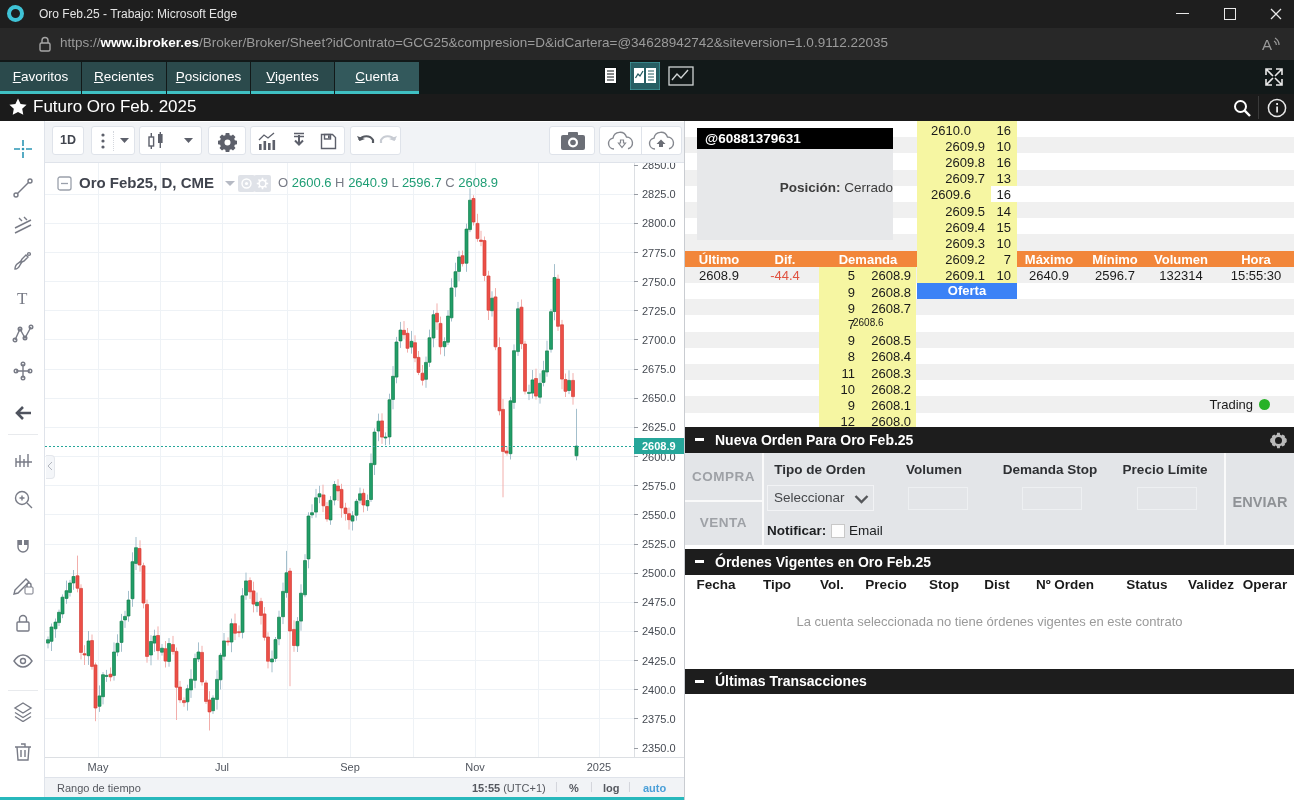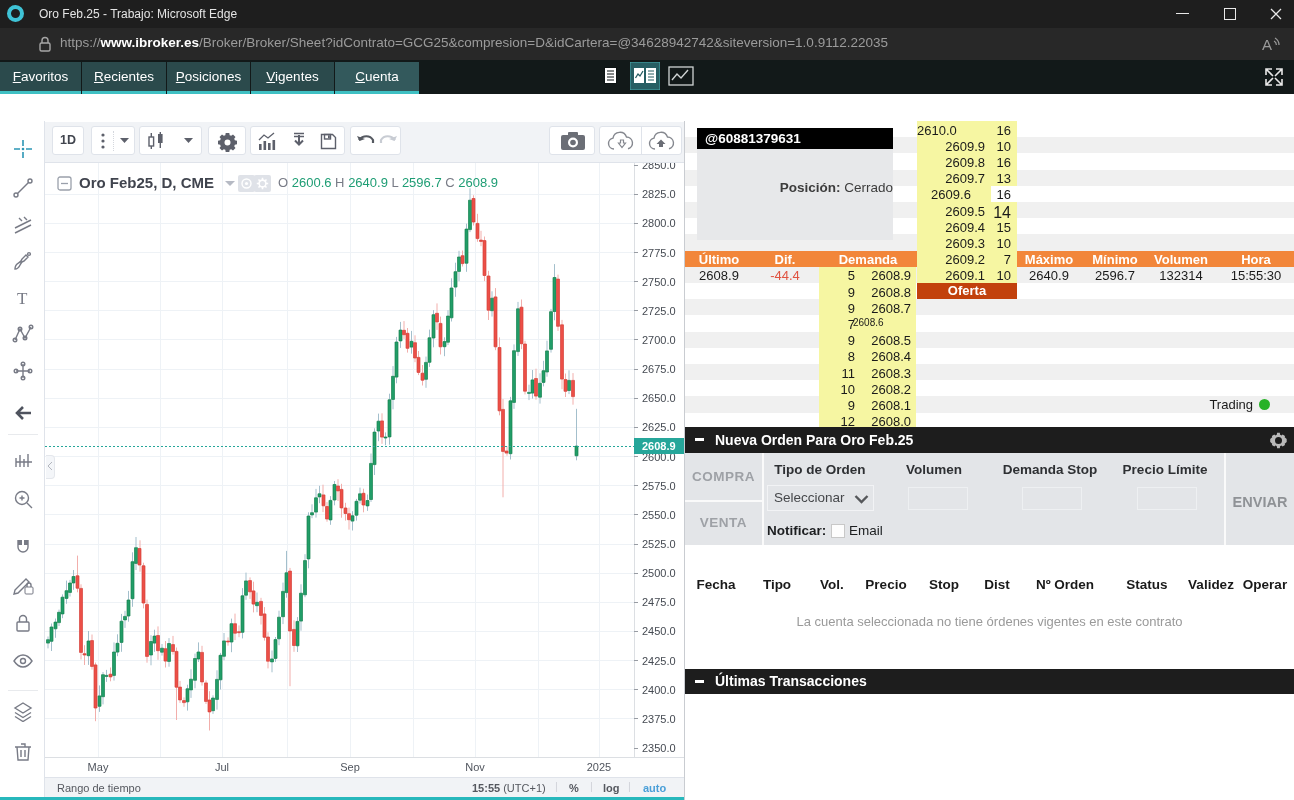--- a/index.html
+++ b/index.html
@@ -51,20 +51,36 @@
       </svg>
       <svg width="26" height="22" viewBox="0 0 26 22" style="position:absolute;left:668px;top:5px" xmlns="http://www.w3.org/2000/svg">
         <rect x="1" y="2" width="24" height="18" fill="none" stroke="#cfd4d4" stroke-width="1.3"></rect>
         <path d="M4 15l5-6 4 4 7-8" stroke="#cfd4d4" stroke-width="1.4" fill="none"></path>
       </svg>
       <svg width="24" height="24" viewBox="0 0 24 24" style="position:absolute;left:1262px;top:5px" xmlns="http://www.w3.org/2000/svg">
         <path d="M14 4h6v6M20 4l-7 7M10 20H4v-6M4 20l7-7M14 20h6v-6M20 20l-7-7M10 4H4v6M4 4l7 7" stroke="#e8e8e8" stroke-width="1.6" fill="none"></path>
       </svg>
 </div>
 
+<div class="abs" style="left:0;top:94px;width:1294px;height:27px;background:#1b1b1b">
+  <svg width="20" height="20" viewBox="0 0 20 20" style="position:absolute;left:8px;top:3px" xmlns="http://www.w3.org/2000/svg">
+        <path d="M10 1.5l2.6 5.4 6 .8-4.4 4.1 1.1 5.9L10 14.9l-5.3 2.8 1.1-5.9L1.4 7.7l6-.8z" fill="#fff"></path>
+      </svg>
+  <div class="abs" style="left:33px;top:3px;font-size:17px;color:#fff">Futuro Oro Feb. 2025</div>
+  <div class="abs" style="left:1258px;top:2px;width:1px;height:23px;background:#3a3a3a"></div>
+  <svg width="20" height="20" viewBox="0 0 20 20" style="position:absolute;left:1232px;top:4px" xmlns="http://www.w3.org/2000/svg">
+        <circle cx="8.5" cy="8.5" r="5.5" fill="none" stroke="#fff" stroke-width="2"></circle>
+        <path d="M12.7 12.7L18 18" stroke="#fff" stroke-width="2.4"></path>
+      </svg>
+      <svg width="22" height="22" viewBox="0 0 22 22" style="position:absolute;left:1266px;top:3px" xmlns="http://www.w3.org/2000/svg">
+        <circle cx="11" cy="11" r="8.6" fill="none" stroke="#e8e8e8" stroke-width="1.5"></circle>
+        <rect x="10.2" y="9.5" width="1.8" height="6" fill="#e8e8e8"></rect>
+        <rect x="10.2" y="6" width="1.8" height="2" fill="#e8e8e8"></rect>
+      </svg>
+</div>
 <div class="abs" style="left:45px;top:121px;width:640px;height:679px;background:#fff"></div>
 <svg width="640" height="637" viewBox="0 0 640 637" xmlns="http://www.w3.org/2000/svg" style="position:absolute;left:45px;top:163px" shape-rendering="crispEdges" text-rendering="optimizeLegibility">
       <rect width="640" height="637" fill="#ffffff"></rect>
       <path d="M0 555.9H589M0 526.7H589M0 497.5H589M0 468.4H589M0 439.2H589M0 410.1H589M0 381.0H589M0 351.8H589M0 322.7H589M0 293.5H589M0 264.4H589M0 235.2H589M0 206.1H589M0 176.9H589M0 147.8H589M0 118.6H589M0 89.5H589M0 60.3H589M0 31.2H589M53.0 0V594M115.0 0V594M177.0 0V594M242.0 0V594M305.0 0V594M368.0 0V594M430.0 0V594M493.0 0V594M554.0 0V594" stroke="#eef2f6" stroke-width="1" fill="none"></path>
       <g shape-rendering="auto">
         <path d="M3.0 473.5V485.4M6.5 460.5V488.0M10.5 455.5V474.8M14.0 446.6V463.0M17.5 431.4V455.2M21.5 417.6V440.8M25.0 416.9V433.5M28.5 407.0V426.8M43.5 468.0V501.9M54.5 522.4V548.9M58.0 509.0V541.4M61.5 506.9V518.9M69.0 479.4V517.6M72.5 471.3V493.2M76.5 450.9V488.8M80.0 447.8V464.9M83.5 427.9V458.7M87.5 389.3V443.8M91.0 374.0V407.0M106.0 472.2V502.3M109.5 466.7V488.8M117.0 481.0V492.6M124.0 475.1V503.7M142.5 521.7V547.6M146.0 506.3V534.9M150.0 490.6V525.3M153.5 479.4V499.0M168.0 532.3V550.9M172.0 507.3V546.6M175.5 489.9V526.5M179.0 470.0V497.3M186.5 455.6V489.2M197.5 425.1V475.4M201.0 409.6V436.8M212.0 429.5V449.2M227.0 487.5V509.3M230.5 474.0V498.9M234.0 447.7V482.2M238.0 419.6V461.1M241.5 387.9V434.7M252.5 454.1V489.0M256.0 421.3V467.7M260.0 391.2V434.2M263.5 349.3V405.3M267.0 341.3V355.2M271.0 325.9V354.6M274.5 322.8V340.2M285.5 333.1V361.8M289.5 318.0V342.3M307.5 348.2V367.5M311.5 335.9V357.6M315.0 324.6V340.5M322.5 331.5V347.9M326.0 290.5V338.9M329.5 265.3V312.0M333.5 250.6V278.2M340.5 269.4V282.2M344.5 230.7V281.7M348.0 203.1V246.3M351.5 173.9V220.3M355.5 158.9V184.9M366.5 167.9V190.7M381.0 193.6V224.8M384.5 166.6V203.9M388.5 147.1V184.3M399.5 174.3V193.2M403.0 147.2V182.1M406.5 115.3V158.5M410.5 99.7V133.8M414.0 87.8V118.2M421.5 60.7V108.8M425.0 25.3V69.1M447.0 128.3V153.6M465.5 233.9V296.5M469.0 181.4V245.9M473.0 138.9V192.9M484.0 221.7V237.1M487.5 207.0V235.6M495.0 210.3V240.6M498.5 197.8V223.4M502.0 177.7V213.7M506.0 145.9V189.6M509.5 101.1V157.3M524.0 207.3V231.1M531.5 245.8V297.3" stroke="#a3bfcc" stroke-width="1" fill="none"></path>
         <path d="M32.5 392.6V429.3M36.0 421.3V496.5M39.5 482.2V502.0M47.0 471.5V506.6M50.5 499.5V558.2M65.5 504.5V518.3M95.0 377.3V408.7M98.5 399.7V445.4M102.0 436.6V499.7M113.0 463.4V496.8M120.5 478.0V504.5M128.0 472.9V491.6M131.5 484.5V557.0M135.0 517.9V539.9M139.0 534.4V543.8M157.0 482.8V522.6M161.0 517.3V541.0M164.5 528.2V567.5M183.0 474.4V482.7M190.0 450.6V477.1M194.0 462.4V474.2M205.0 414.4V435.9M208.5 418.7V449.4M216.0 434.8V461.5M219.5 444.1V477.6M223.0 469.3V505.4M245.0 404.9V523.2M249.0 457.3V488.8M278.0 321.7V349.1M282.0 339.1V358.7M293.0 316.2V338.0M296.5 320.8V354.7M300.5 339.8V357.6M304.0 344.6V366.6M318.5 325.7V349.3M337.0 250.3V280.8M359.0 158.1V175.9M362.5 165.0V189.6M370.0 172.3V199.2M373.5 188.0V212.1M377.5 202.0V222.5M392.0 140.4V166.9M395.5 153.6V191.5M417.5 87.5V103.5M428.5 32.3V62.5M432.5 50.8V78.8M436.0 67.8V83.2M439.5 73.5V118.1M443.5 107.8V157.0M450.5 125.1V187.2M454.5 174.4V252.3M458.0 236.0V334.3M462.0 283.3V292.7M476.5 136.5V186.1M480.0 177.8V231.4M491.0 205.7V236.7M513.0 111.6V167.9M517.0 156.9V226.2M520.5 210.5V234.0M528.0 210.1V241.7" stroke="#f2aeab" stroke-width="1" fill="none"></path>
         <path d="M1.5 476.7h3.0v3.4h-3.0ZM5.0 464.0h3.0v14.3h-3.0ZM9.0 459.1h3.0v6.7h-3.0ZM12.5 449.3h3.0v10.3h-3.0ZM16.0 434.2h3.0v16.7h-3.0ZM20.0 427.7h3.0v7.7h-3.0ZM23.5 420.0h3.0v9.4h-3.0ZM27.0 413.5h3.0v6.4h-3.0ZM42.0 478.0h3.0v14.7h-3.0ZM53.0 532.9h3.0v10.4h-3.0ZM56.5 511.7h3.0v22.0h-3.0ZM60.0 512.4h3.0v1.0h-3.0ZM67.5 489.0h3.0v23.4h-3.0ZM71.0 480.3h3.0v8.8h-3.0ZM75.0 458.2h3.0v21.2h-3.0ZM78.5 453.4h3.0v3.5h-3.0ZM82.0 437.0h3.0v16.0h-3.0ZM86.0 398.7h3.0v37.0h-3.0ZM89.5 384.7h3.0v15.7h-3.0ZM104.5 478.5h3.0v13.5h-3.0ZM108.0 473.1h3.0v7.0h-3.0ZM115.5 485.2h3.0v4.0h-3.0ZM122.5 480.5h3.0v17.9h-3.0ZM141.0 525.8h3.0v13.0h-3.0ZM144.5 516.2h3.0v10.7h-3.0ZM148.5 495.5h3.0v21.8h-3.0ZM152.0 489.0h3.0v7.0h-3.0ZM166.5 535.0h3.0v12.7h-3.0ZM170.5 516.4h3.0v20.0h-3.0ZM174.0 492.3h3.0v24.5h-3.0ZM177.5 477.9h3.0v15.4h-3.0ZM185.0 460.7h3.0v18.3h-3.0ZM196.0 432.8h3.0v36.5h-3.0ZM199.5 417.9h3.0v14.3h-3.0ZM210.5 439.3h3.0v3.4h-3.0ZM225.5 495.9h3.0v3.0h-3.0ZM229.0 476.6h3.0v18.8h-3.0ZM232.5 454.2h3.0v21.6h-3.0ZM236.5 428.4h3.0v25.3h-3.0ZM240.0 409.8h3.0v19.8h-3.0ZM251.0 458.4h3.0v24.4h-3.0ZM254.5 430.2h3.0v27.9h-3.0ZM258.5 397.6h3.0v34.2h-3.0ZM262.0 353.0h3.0v42.9h-3.0ZM265.5 349.7h3.0v2.2h-3.0ZM269.5 334.8h3.0v14.3h-3.0ZM273.0 330.8h3.0v3.1h-3.0ZM284.0 337.4h3.0v19.5h-3.0ZM288.0 321.5h3.0v15.5h-3.0ZM306.0 352.8h3.0v5.3h-3.0ZM310.0 338.3h3.0v13.9h-3.0ZM313.5 330.8h3.0v6.4h-3.0ZM321.0 337.5h3.0v5.4h-3.0ZM324.5 300.4h3.0v36.1h-3.0ZM328.0 269.1h3.0v32.5h-3.0ZM332.0 258.2h3.0v9.8h-3.0ZM339.0 274.0h3.0v1.0h-3.0ZM343.0 236.8h3.0v37.1h-3.0ZM346.5 213.3h3.0v23.1h-3.0ZM350.0 179.0h3.0v35.1h-3.0ZM354.0 167.1h3.0v10.8h-3.0ZM365.0 178.3h3.0v5.8h-3.0ZM379.5 199.4h3.0v16.9h-3.0ZM383.0 174.8h3.0v24.5h-3.0ZM387.0 151.7h3.0v23.3h-3.0ZM398.0 178.6h3.0v5.1h-3.0ZM401.5 153.1h3.0v26.1h-3.0ZM405.0 125.0h3.0v29.8h-3.0ZM409.0 108.7h3.0v15.4h-3.0ZM412.5 94.0h3.0v14.4h-3.0ZM420.0 66.1h3.0v34.1h-3.0ZM423.5 37.2h3.0v29.4h-3.0ZM445.5 135.2h3.0v12.5h-3.0ZM464.0 237.8h3.0v52.9h-3.0ZM467.5 187.7h3.0v51.7h-3.0ZM471.5 145.8h3.0v42.8h-3.0ZM482.5 229.4h3.0v1.0h-3.0ZM486.0 216.9h3.0v13.2h-3.0ZM493.5 220.3h3.0v13.9h-3.0ZM497.0 207.7h3.0v11.7h-3.0ZM500.5 187.9h3.0v21.1h-3.0ZM504.5 148.7h3.0v37.6h-3.0ZM508.0 114.5h3.0v34.0h-3.0ZM522.5 217.4h3.0v10.1h-3.0ZM530.0 283.1h3.0v9.7h-3.0Z" fill="#219d68" stroke="#17824f" stroke-width="0.7"></path>
         <path d="M31.0 412.8h3.0v12.4h-3.0ZM34.5 425.4h3.0v64.0h-3.0ZM38.0 490.7h3.0v1.3h-3.0ZM45.5 477.6h3.0v25.8h-3.0ZM49.0 501.9h3.0v43.1h-3.0ZM64.0 511.2h3.0v2.7h-3.0ZM93.0 385.5h3.0v16.5h-3.0ZM97.0 402.8h3.0v37.2h-3.0ZM100.5 441.4h3.0v52.0h-3.0ZM111.5 472.5h3.0v15.2h-3.0ZM119.0 485.7h3.0v12.4h-3.0ZM126.5 481.6h3.0v6.9h-3.0ZM130.0 488.4h3.0v35.8h-3.0ZM133.5 524.1h3.0v12.8h-3.0ZM137.5 537.6h3.0v2.0h-3.0ZM155.5 489.4h3.0v29.5h-3.0ZM159.5 519.9h3.0v18.5h-3.0ZM163.0 537.0h3.0v11.9h-3.0ZM181.5 478.0h3.0v1.0h-3.0ZM188.5 460.7h3.0v9.5h-3.0ZM192.5 468.7h3.0v1.0h-3.0ZM203.5 417.6h3.0v11.2h-3.0ZM207.0 427.9h3.0v13.2h-3.0ZM214.5 438.4h3.0v14.0h-3.0ZM218.0 450.9h3.0v23.4h-3.0ZM221.5 474.0h3.0v24.2h-3.0ZM243.5 408.1h3.0v59.9h-3.0ZM247.5 466.4h3.0v16.1h-3.0ZM277.0 331.9h3.0v10.9h-3.0ZM280.5 343.5h3.0v12.5h-3.0ZM291.5 323.0h3.0v4.9h-3.0ZM295.0 326.4h3.0v18.5h-3.0ZM299.0 345.0h3.0v5.5h-3.0ZM302.5 350.7h3.0v6.0h-3.0ZM317.0 330.3h3.0v11.7h-3.0ZM335.5 257.9h3.0v16.2h-3.0ZM357.5 167.3h3.0v4.4h-3.0ZM361.0 170.3h3.0v15.0h-3.0ZM368.5 179.7h3.0v15.3h-3.0ZM372.0 194.4h3.0v15.0h-3.0ZM376.0 210.2h3.0v7.0h-3.0ZM390.5 150.3h3.0v8.6h-3.0ZM394.0 160.4h3.0v23.4h-3.0ZM416.0 92.7h3.0v7.9h-3.0ZM427.0 35.5h3.0v23.5h-3.0ZM431.0 60.4h3.0v15.2h-3.0ZM434.5 77.1h3.0v1.3h-3.0ZM438.0 77.6h3.0v34.9h-3.0ZM442.0 113.0h3.0v34.2h-3.0ZM449.0 133.9h3.0v49.9h-3.0ZM453.0 184.5h3.0v63.3h-3.0ZM456.5 246.4h3.0v42.0h-3.0ZM460.0 288.0h3.0v2.1h-3.0ZM475.0 144.2h3.0v36.5h-3.0ZM478.5 181.0h3.0v47.2h-3.0ZM489.5 215.5h3.0v17.6h-3.0ZM511.5 116.1h3.0v47.2h-3.0ZM515.5 161.8h3.0v54.3h-3.0ZM519.0 216.6h3.0v11.7h-3.0ZM526.5 217.4h3.0v16.2h-3.0Z" fill="#ec4f47" stroke="#d6423b" stroke-width="0.7"></path>
       </g>
@@ -316,59 +332,59 @@
     <div class="abs" style="left:685px;top:169.6px;width:609px;height:16.2px;background:#f0f0f0"></div>
     <div class="abs" style="left:685px;top:202.0px;width:609px;height:16.2px;background:#f0f0f0"></div>
     <div class="abs" style="left:685px;top:234.4px;width:609px;height:16.2px;background:#f0f0f0"></div>
     <div class="abs" style="left:685px;top:266.8px;width:609px;height:16.2px;background:#f0f0f0"></div>
     <div class="abs" style="left:685px;top:299.2px;width:609px;height:16.2px;background:#f0f0f0"></div>
     <div class="abs" style="left:685px;top:331.6px;width:609px;height:16.2px;background:#f0f0f0"></div>
     <div class="abs" style="left:685px;top:364.0px;width:609px;height:16.2px;background:#f0f0f0"></div>
     <div class="abs" style="left:685px;top:396.4px;width:609px;height:16.2px;background:#f0f0f0"></div>
     <div class="abs" style="left:917px;top:121.0px;width:74px;height:16.2px;background:#f6f6a2"></div>
     <div class="abs" style="left:991px;top:121.0px;width:26px;height:16.2px;background:#f6f6a2"></div>
-    <div class="abs" style="left:917px;top:122.5px;width:68px;font-size:13px;color:#1a1a1a;text-align:left">2610.0</div>
+    <div class="abs" style="left:917px;top:122.5px;width:68px;font-size:13px;color:#1a1a1a;text-align:center">2610.0</div>
     <div class="abs" style="left:975px;top:122.5px;width:36px;font-size:13px;color:#1a1a1a;text-align:right">16</div>
     <div class="abs" style="left:917px;top:137.2px;width:74px;height:16.2px;background:#f6f6a2"></div>
     <div class="abs" style="left:991px;top:137.2px;width:26px;height:16.2px;background:#f6f6a2"></div>
     <div class="abs" style="left:917px;top:138.7px;width:68px;font-size:13px;color:#1a1a1a;text-align:right">2609.9</div>
     <div class="abs" style="left:975px;top:138.7px;width:36px;font-size:13px;color:#1a1a1a;text-align:right">10</div>
     <div class="abs" style="left:917px;top:153.4px;width:74px;height:16.2px;background:#f6f6a2"></div>
     <div class="abs" style="left:991px;top:153.4px;width:26px;height:16.2px;background:#f6f6a2"></div>
     <div class="abs" style="left:917px;top:154.9px;width:68px;font-size:13px;color:#1a1a1a;text-align:right">2609.8</div>
     <div class="abs" style="left:975px;top:154.9px;width:36px;font-size:13px;color:#1a1a1a;text-align:right">16</div>
     <div class="abs" style="left:917px;top:169.6px;width:74px;height:16.2px;background:#f6f6a2"></div>
     <div class="abs" style="left:991px;top:169.6px;width:26px;height:16.2px;background:#f6f6a2"></div>
     <div class="abs" style="left:917px;top:171.1px;width:68px;font-size:13px;color:#1a1a1a;text-align:right">2609.7</div>
     <div class="abs" style="left:975px;top:171.1px;width:36px;font-size:13px;color:#1a1a1a;text-align:right">13</div>
     <div class="abs" style="left:917px;top:185.8px;width:74px;height:16.2px;background:#f6f6a2"></div>
     <div class="abs" style="left:991px;top:185.8px;width:26px;height:16.2px;background:#ffffff"></div>
     <div class="abs" style="left:917px;top:187.3px;width:68px;font-size:13px;color:#1a1a1a;text-align:center">2609.6</div>
     <div class="abs" style="left:975px;top:187.3px;width:36px;font-size:13px;color:#1a1a1a;text-align:right">16</div>
     <div class="abs" style="left:917px;top:202.0px;width:74px;height:16.2px;background:#f6f6a2"></div>
     <div class="abs" style="left:991px;top:202.0px;width:26px;height:16.2px;background:#f6f6a2"></div>
     <div class="abs" style="left:917px;top:203.5px;width:68px;font-size:13px;color:#1a1a1a;text-align:right">2609.5</div>
-    <div class="abs" style="left:975px;top:203.5px;width:36px;font-size:16px;color:#1a1a1a;text-align:right">14</div>
+    <div class="abs" style="left:975px;top:203.5px;width:36px;font-size:13px;color:#1a1a1a;text-align:right">14</div>
     <div class="abs" style="left:917px;top:218.2px;width:74px;height:16.2px;background:#f6f6a2"></div>
     <div class="abs" style="left:991px;top:218.2px;width:26px;height:16.2px;background:#f6f6a2"></div>
     <div class="abs" style="left:917px;top:219.7px;width:68px;font-size:13px;color:#1a1a1a;text-align:right">2609.4</div>
     <div class="abs" style="left:975px;top:219.7px;width:36px;font-size:13px;color:#1a1a1a;text-align:right">15</div>
     <div class="abs" style="left:917px;top:234.4px;width:74px;height:16.2px;background:#f6f6a2"></div>
     <div class="abs" style="left:991px;top:234.4px;width:26px;height:16.2px;background:#f6f6a2"></div>
     <div class="abs" style="left:917px;top:235.9px;width:68px;font-size:13px;color:#1a1a1a;text-align:right">2609.3</div>
     <div class="abs" style="left:975px;top:235.9px;width:36px;font-size:13px;color:#1a1a1a;text-align:right">10</div>
     <div class="abs" style="left:917px;top:250.6px;width:74px;height:16.2px;background:#f6f6a2"></div>
     <div class="abs" style="left:991px;top:250.6px;width:26px;height:16.2px;background:#f6f6a2"></div>
     <div class="abs" style="left:917px;top:252.1px;width:68px;font-size:13px;color:#1a1a1a;text-align:right">2609.2</div>
     <div class="abs" style="left:975px;top:252.1px;width:36px;font-size:13px;color:#1a1a1a;text-align:right">7</div>
     <div class="abs" style="left:917px;top:266.8px;width:74px;height:16.2px;background:#f6f6a2"></div>
     <div class="abs" style="left:991px;top:266.8px;width:26px;height:16.2px;background:#f6f6a2"></div>
     <div class="abs" style="left:917px;top:268.3px;width:68px;font-size:13px;color:#1a1a1a;text-align:right">2609.1</div>
     <div class="abs" style="left:975px;top:268.3px;width:36px;font-size:13px;color:#1a1a1a;text-align:right">10</div>
-    <div class="abs" style="left:917px;top:283.0px;width:100px;height:16.2px;background:#c2410c;color:#fff;font-weight:bold;font-size:13px;text-align:center;line-height:16px">Oferta</div>
+    <div class="abs" style="left:917px;top:283.0px;width:100px;height:16.2px;background:#3b82f6;color:#fff;font-weight:bold;font-size:13px;text-align:center;line-height:16px">Oferta</div>
     <div class="abs" style="left:819px;top:283.0px;width:97px;height:16.2px;background:#f6f6a2"></div>
     <div class="abs" style="left:819px;top:284.5px;width:36px;font-size:13px;color:#1a1a1a;text-align:right">9</div>
     <div class="abs" style="left:843px;top:284.5px;width:68px;font-size:13px;color:#1a1a1a;text-align:right">2608.8</div>
     <div class="abs" style="left:819px;top:299.2px;width:97px;height:16.2px;background:#f6f6a2"></div>
     <div class="abs" style="left:819px;top:300.7px;width:36px;font-size:13px;color:#1a1a1a;text-align:right">9</div>
     <div class="abs" style="left:843px;top:300.7px;width:68px;font-size:13px;color:#1a1a1a;text-align:right">2608.7</div>
     <div class="abs" style="left:819px;top:315.4px;width:97px;height:16.2px;background:#f6f6a2"></div>
     <div class="abs" style="left:819px;top:316.9px;width:36px;font-size:13px;color:#1a1a1a;text-align:right">7</div>
     <div class="abs" style="left:853px;top:316.9px;width:68px;font-size:10px;color:#1a1a1a;text-align:left">2608.6</div>
     <div class="abs" style="left:819px;top:331.6px;width:97px;height:16.2px;background:#f6f6a2"></div>
@@ -434,20 +450,24 @@
         <path d="M1.5 1l6 6 6-6" stroke="#55575a" stroke-width="2.4" fill="none"></path>
       </svg>
     </div>
     <div class="abs" style="left:908px;top:487px;width:60px;height:23px;border:1.5px solid #eef0f2;box-sizing:border-box"></div>
     <div class="abs" style="left:1022px;top:487px;width:60px;height:23px;border:1.5px solid #eef0f2;box-sizing:border-box"></div>
     <div class="abs" style="left:1137px;top:487px;width:60px;height:23px;border:1.5px solid #eef0f2;box-sizing:border-box"></div>
     <div class="abs" style="left:767px;top:523px;font-size:13.5px;font-weight:bold;color:#1c1e20">Notificar:</div>
     <div class="abs" style="left:831px;top:524px;width:12px;height:12px;background:#fdfdfd;border:1px solid #c8c8c8"></div>
     <div class="abs" style="left:849px;top:523px;font-size:13.5px;color:#1c1e20">Email</div>
     <div class="abs" style="left:1226px;top:494px;width:68px;font-size:14.5px;font-weight:bold;color:#8f9296;text-align:center">ENVIAR</div>
+<div class="abs" style="left:685px;top:549px;width:609px;height:26px;background:#1d1d1d">
+      <div class="abs" style="left:10px;top:11px;width:9px;height:3px;background:#fff"></div>
+      <div class="abs" style="left:30px;top:5px;font-size:14px;font-weight:bold;color:#fff">Órdenes Vigentes en Oro Feb.25</div>
+    </div>
     <div class="abs" style="left:671px;top:577px;width:90px;font-size:13.5px;font-weight:bold;color:#1a1a1a;text-align:center">Fecha</div>
     <div class="abs" style="left:732px;top:577px;width:90px;font-size:13.5px;font-weight:bold;color:#1a1a1a;text-align:center">Tipo</div>
     <div class="abs" style="left:787px;top:577px;width:90px;font-size:13.5px;font-weight:bold;color:#1a1a1a;text-align:center">Vol.</div>
     <div class="abs" style="left:841px;top:577px;width:90px;font-size:13.5px;font-weight:bold;color:#1a1a1a;text-align:center">Precio</div>
     <div class="abs" style="left:899px;top:577px;width:90px;font-size:13.5px;font-weight:bold;color:#1a1a1a;text-align:center">Stop</div>
     <div class="abs" style="left:952px;top:577px;width:90px;font-size:13.5px;font-weight:bold;color:#1a1a1a;text-align:center">Dist</div>
     <div class="abs" style="left:1020px;top:577px;width:90px;font-size:13.5px;font-weight:bold;color:#1a1a1a;text-align:center">Nº Orden</div>
     <div class="abs" style="left:1102px;top:577px;width:90px;font-size:13.5px;font-weight:bold;color:#1a1a1a;text-align:center">Status</div>
     <div class="abs" style="left:1166px;top:577px;width:90px;font-size:13.5px;font-weight:bold;color:#1a1a1a;text-align:center">Validez</div>
     <div class="abs" style="left:1220px;top:577px;width:90px;font-size:13.5px;font-weight:bold;color:#1a1a1a;text-align:center">Operar</div>

